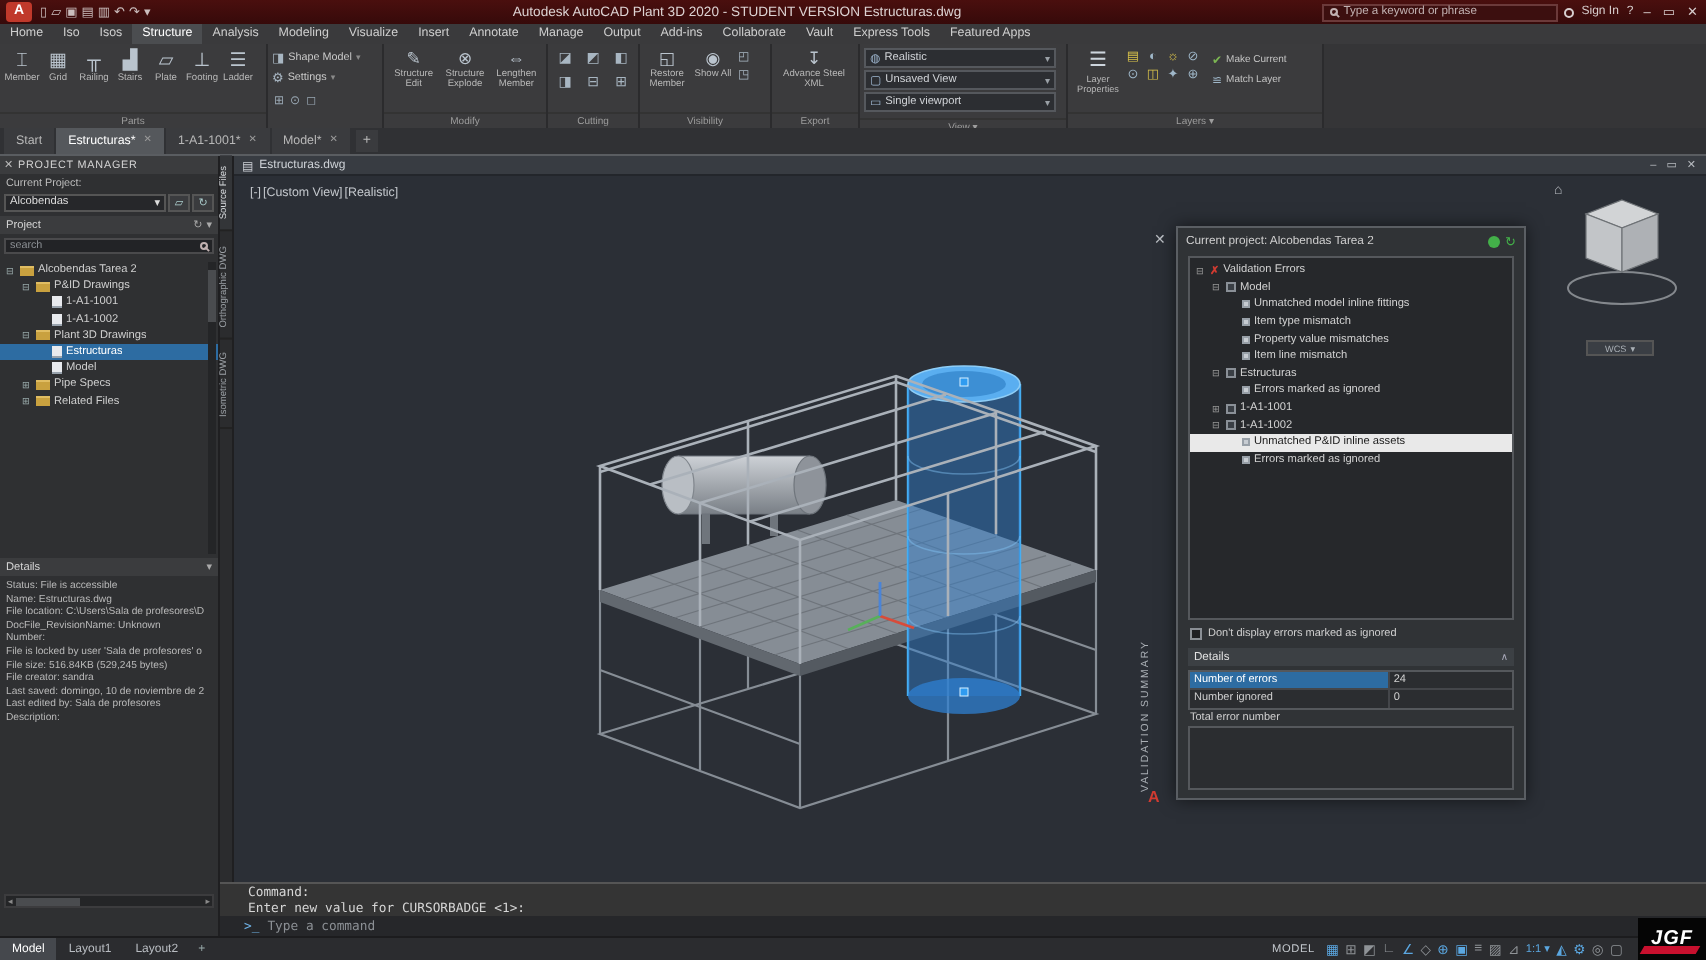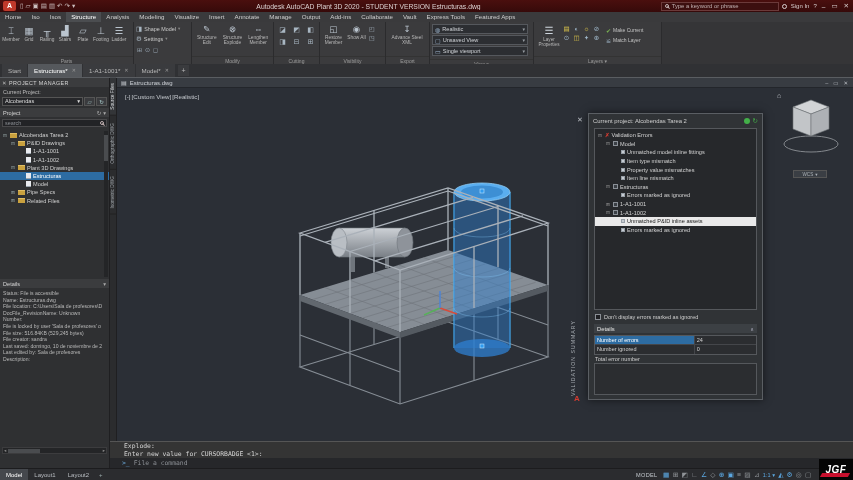--- a/index.html
+++ b/index.html
@@ -695,26 +695,26 @@
             <span class="sk">Number ignored</span>
             <span class="sv">0</span>
           </div>
         </div>
       <div class="vp-total-label">Total error number</div>
       <div class="vp-total-box"></div>
     </div>
   </div>
 
   <div class="cmdwin" id="cmdlines">
-      <div>Explode:</div>
+      <div>Command:</div>
       <div>Enter new value for CURSORBADGE &lt;1&gt;:</div>
     </div>
   <div class="cmdinput">
     <span class="cmdico">&gt;_</span>
-    <span>File a command</span>
+    <span>Type a command</span>
   </div>
 
   <div class="statusbar">
     <span id="ltabs" style="display:flex">
         <span class="ltab active">Model</span>
         <span class="ltab">Layout1</span>
         <span class="ltab">Layout2</span>
       </span>
     <span class="ltplus">+</span>
     <span class="sb-sp"></span>

